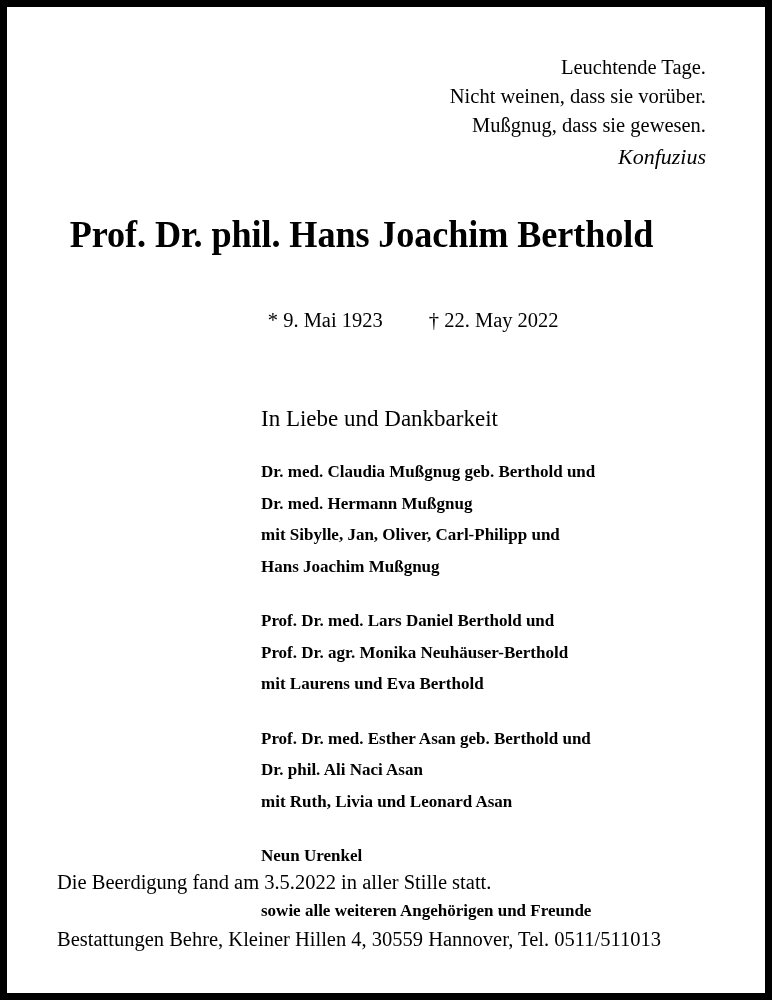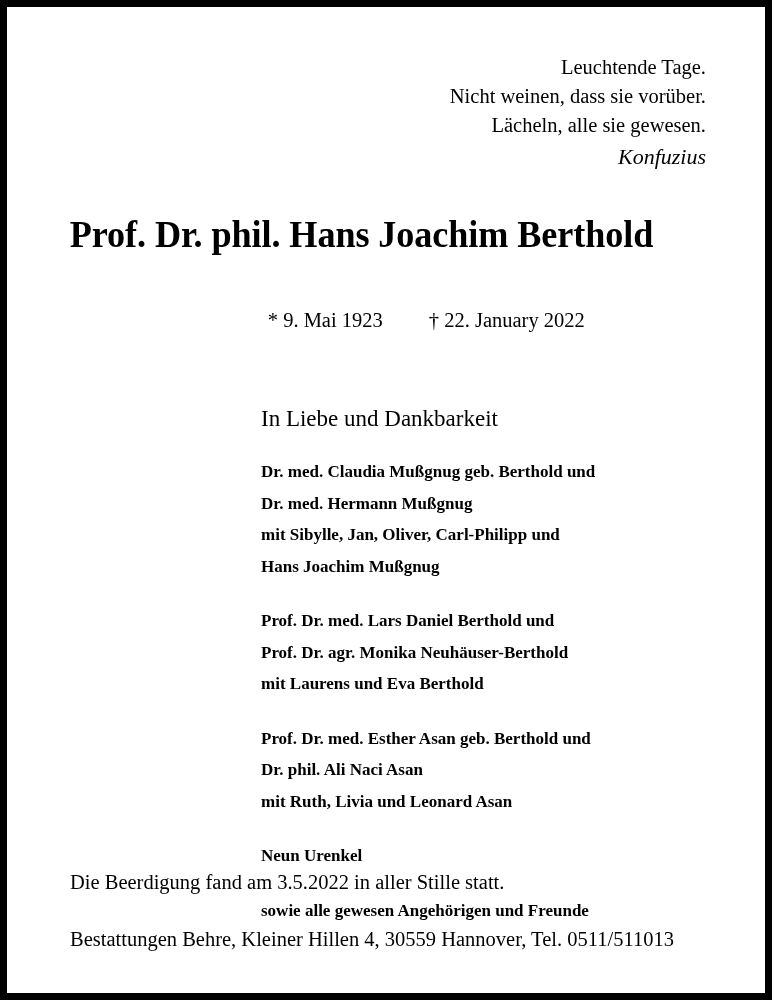--- a/index.html
+++ b/index.html
@@ -94,21 +94,21 @@
   .family-line {
     font-weight: bold;
     font-size: 17px;
     line-height: 31.5px;
     white-space: nowrap;
   }
 
   
   .footer {
     position: absolute;
-    left: 55px;
+    left: 42px;
     right: 55px;
     bottom: 40px;
   }
   .footer-line {
     font-size: 20.5px;
     line-height: 28px;
     white-space: nowrap;
   }
   .footer-line.burial {
     padding-left: 8px;
@@ -120,28 +120,28 @@
 </style>
 </head>
 <body>
 
 <div class="notice">
   <div class="inner">
 
     <div class="quote">
       <div class="quote-line">Leuchtende Tage.</div>
       <div class="quote-line">Nicht weinen, dass sie vorüber.</div>
-      <div class="quote-line">Lächeln, alle sie gewesen.</div>
+      <div class="quote-line">Mußgnug, dass sie gewesen.</div>
       <div class="quote-attrib">Konfuzius</div>
     </div>
 
     <div class="deceased-name">Prof. Dr. phil. Hans Joachim Berthold</div>
 
     <div class="dates">
-      <span>*</span><span> </span><span>9. Mai 1923</span><span class="date-sep"></span><span>†</span><span> </span><span>22. January 2022</span>
+      <span>*</span><span> </span><span>9. Mai 1923</span><span class="date-sep"></span><span>†</span><span> </span><span>22. May 2022</span>
     </div>
 
     <div class="family">
       <div class="dedication">In Liebe und Dankbarkeit</div>
 
       <div class="family-group">
         <div class="family-line">Dr. med. Claudia Mußgnug geb. Berthold und</div>
         <div class="family-line">Dr. med. Hermann Mußgnug</div>
         <div class="family-line">mit Sibylle, Jan, Oliver, Carl-Philipp und</div>
         <div class="family-line">Hans Joachim Mußgnug</div>
@@ -157,21 +157,21 @@
         <div class="family-line">Prof. Dr. med. Esther Asan geb. Berthold und</div>
         <div class="family-line">Dr. phil. Ali Naci Asan</div>
         <div class="family-line">mit Ruth, Livia und Leonard Asan</div>
       </div>
 
       <div class="family-group">
         <div class="family-line">Neun Urenkel</div>
       </div>
 
       <div class="family-group">
-        <div class="family-line">sowie alle gewesen Angehörigen und Freunde</div>
+        <div class="family-line">sowie alle weiteren Angehörigen und Freunde</div>
       </div>
     </div>
 
     <div class="footer">
       <div class="footer-line burial">Die Beerdigung fand am 3.5.2022 in aller Stille statt.</div>
       <div class="footer-line undertaker">Bestattungen Behre, Kleiner Hillen 4, 30559 Hannover, Tel. 0511/511013</div>
     </div>
 
   </div>
 </div>

